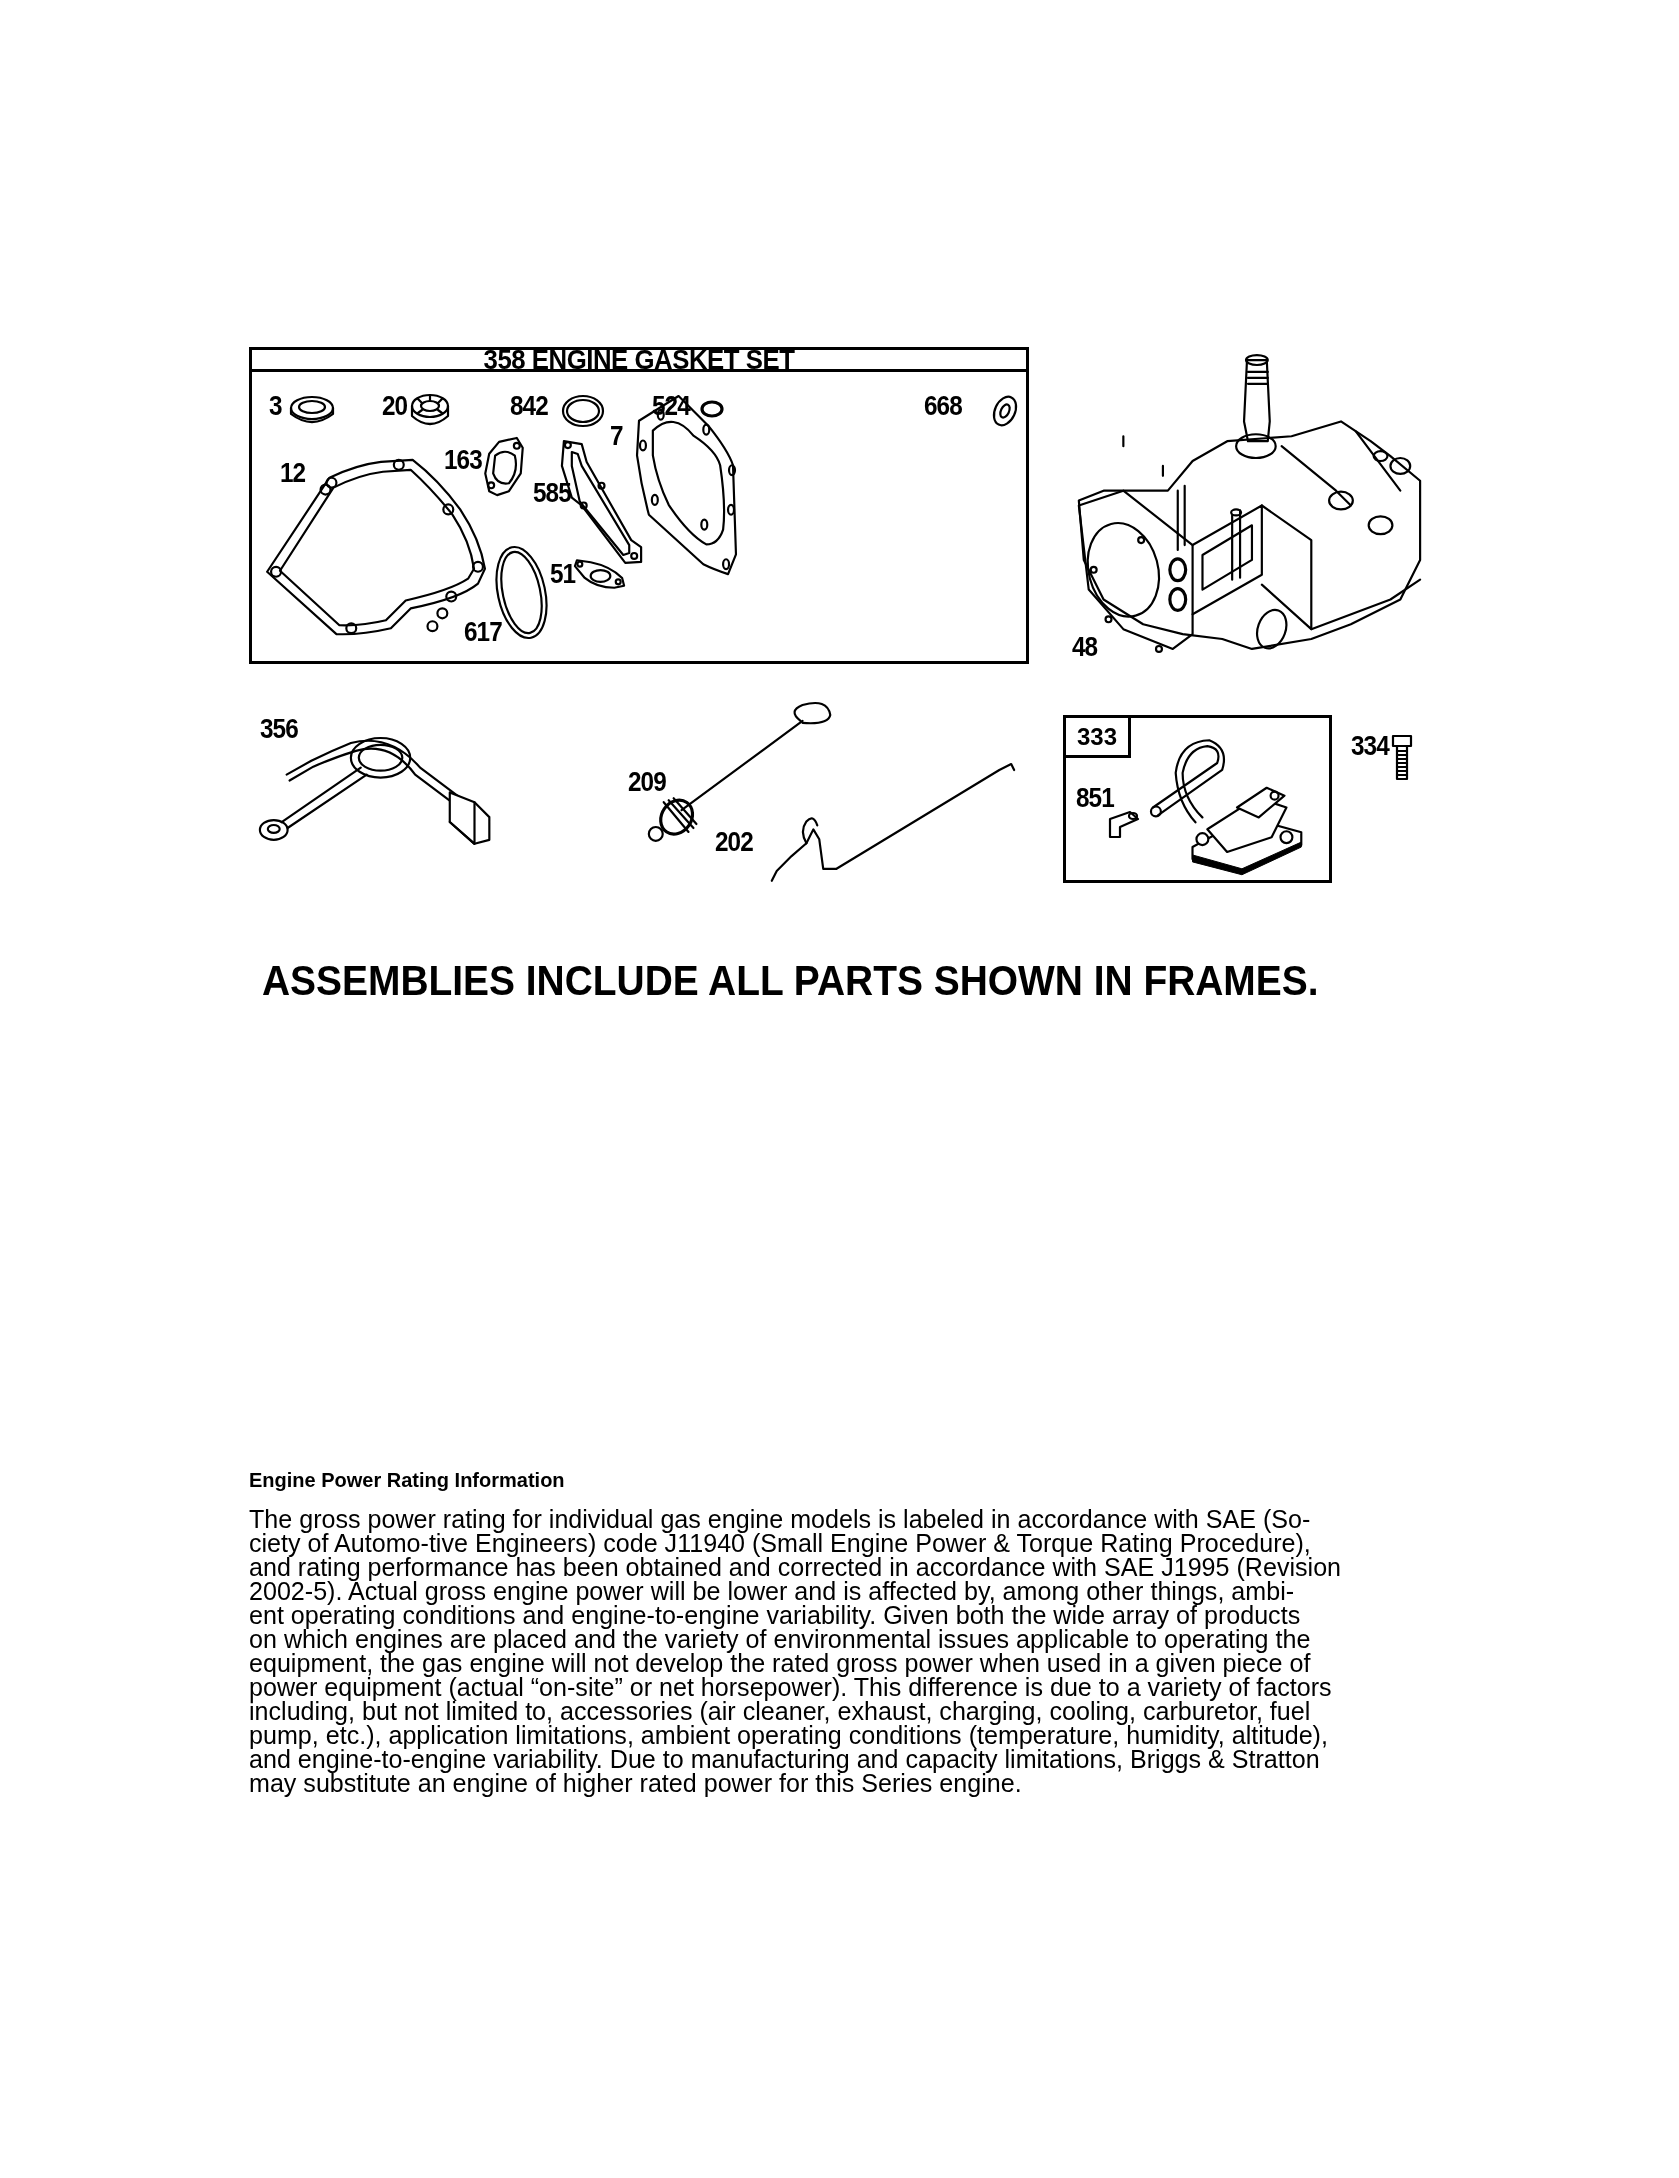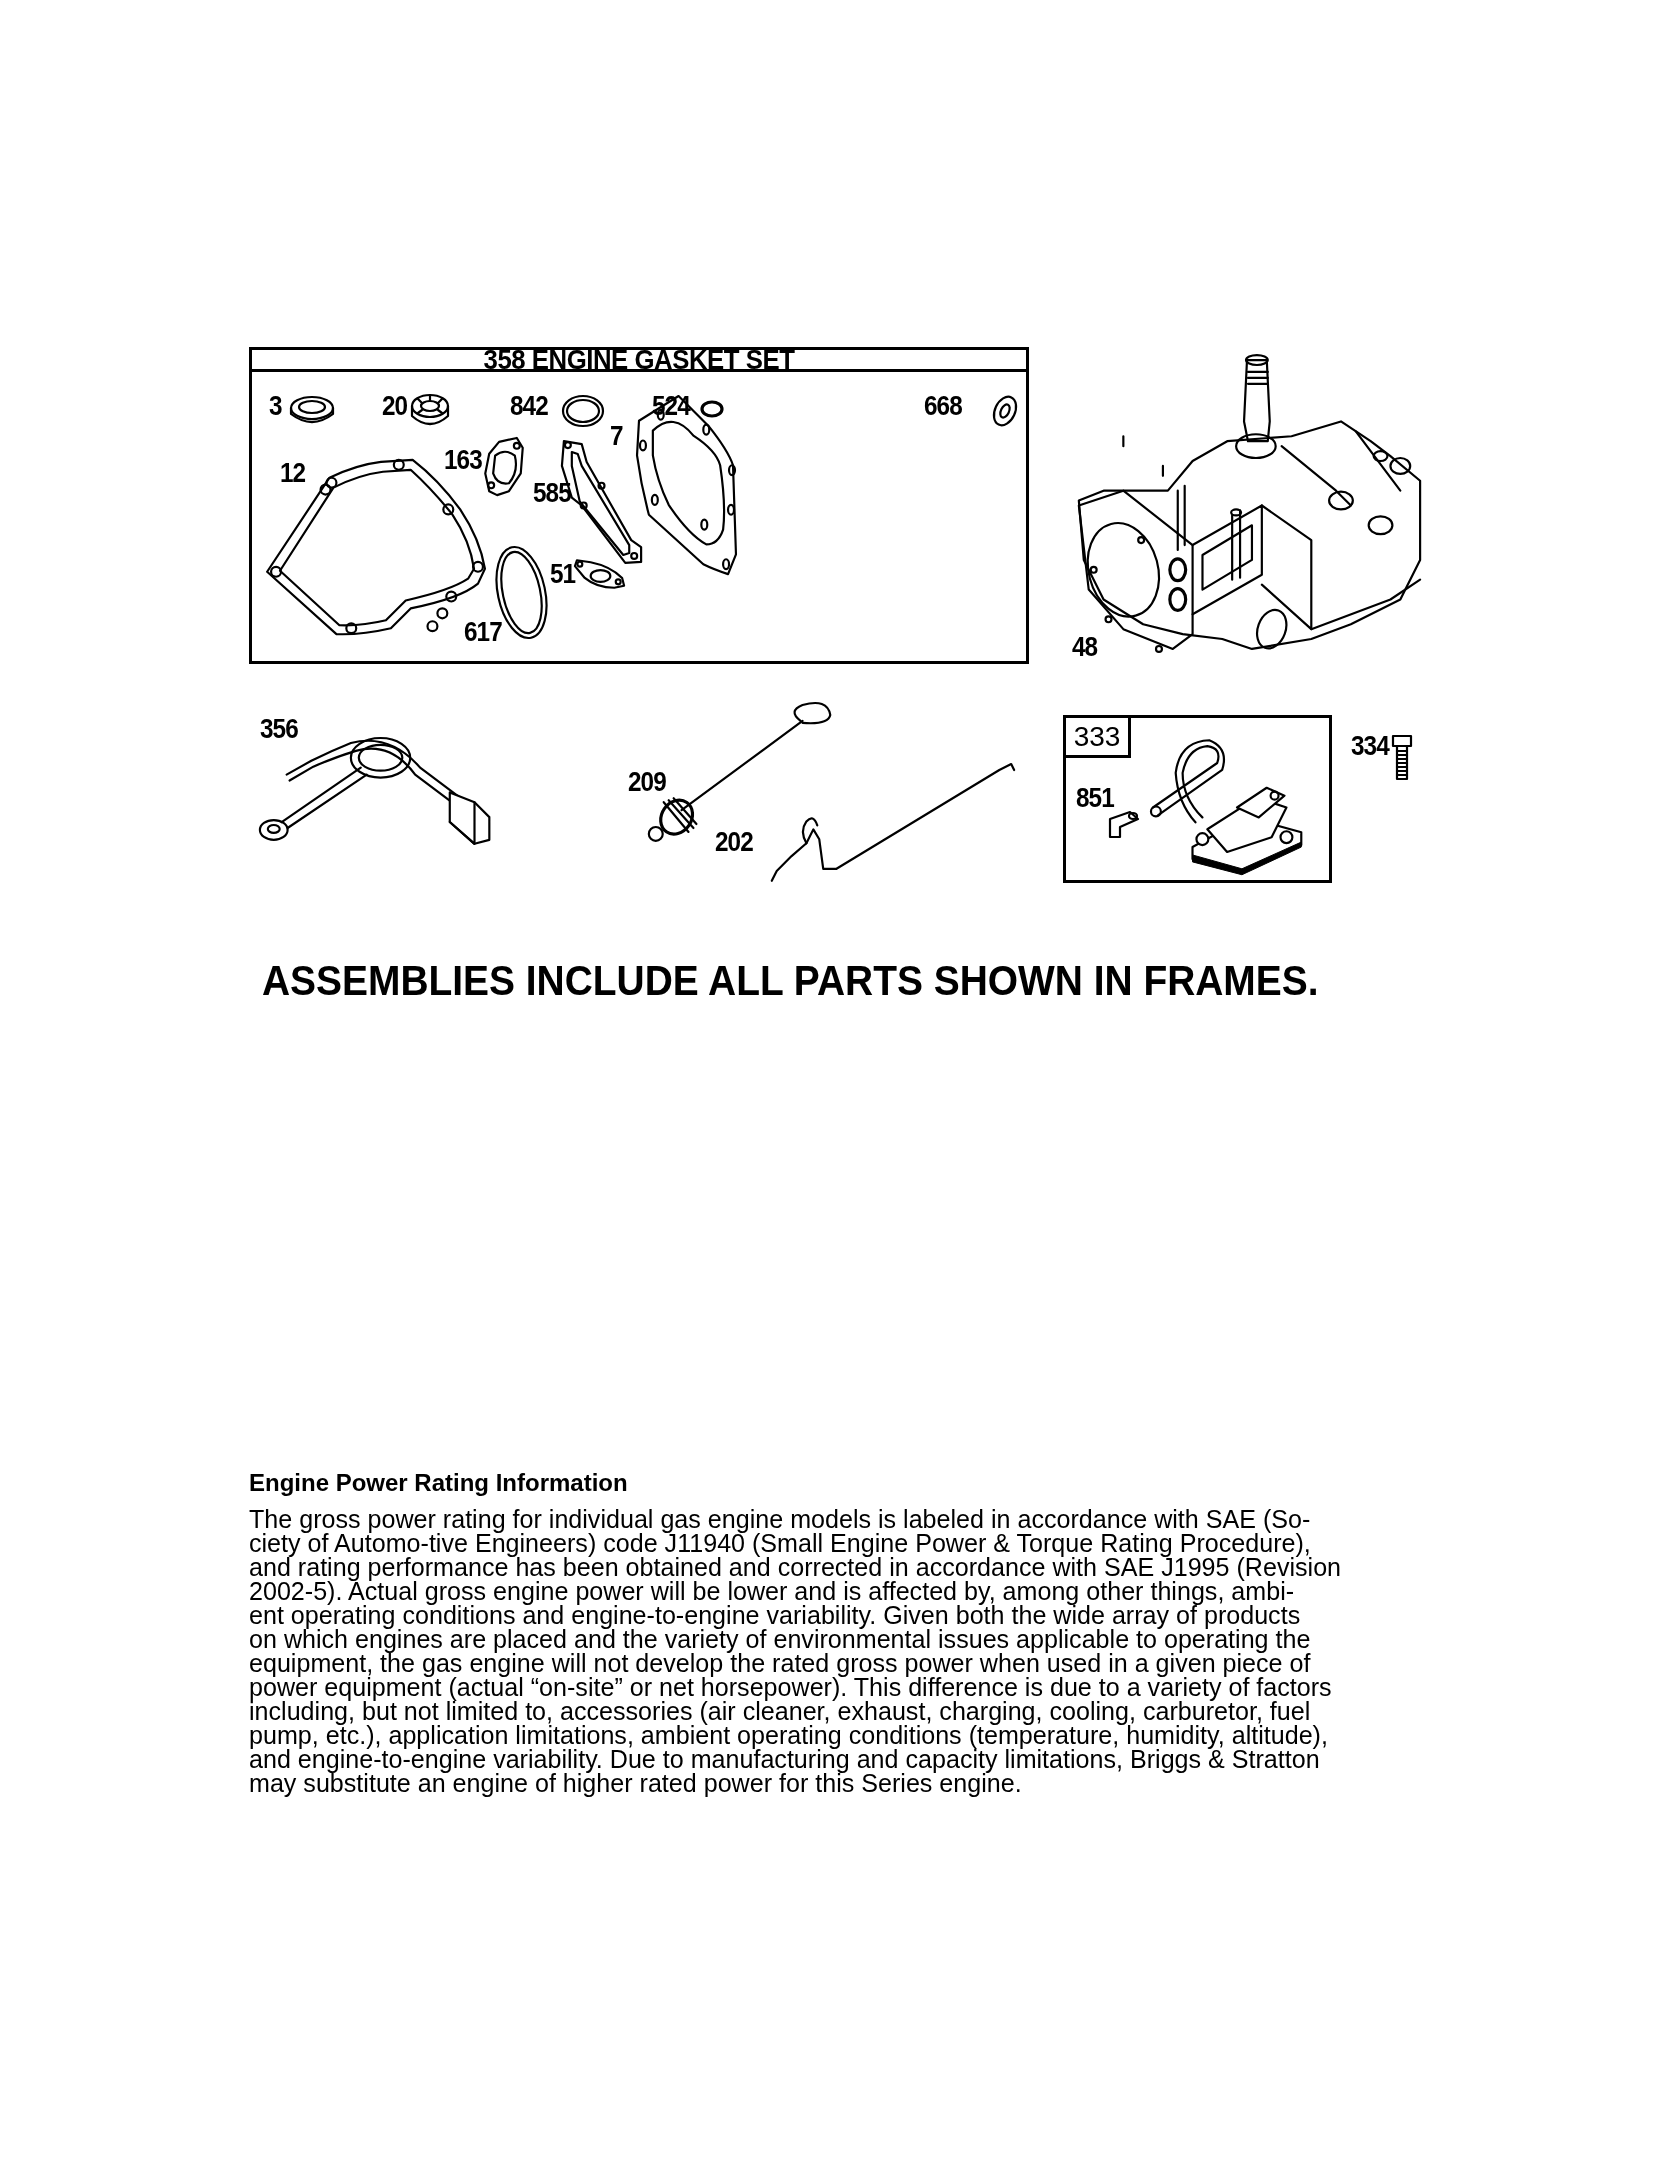--- a/index.html
+++ b/index.html
@@ -6,29 +6,29 @@
   body { width: 1679px; height: 2178px; position: relative; overflow: hidden;
          font-family: "Liberation Sans", sans-serif; color: #000; }
   .callout { position: absolute; font-family: "Liberation Sans", sans-serif; font-weight: bold;
              font-size: 27px; line-height: 1; letter-spacing: -1px; transform: scaleX(0.9); transform-origin: left top; }
   .frame { position: absolute; border: 3px solid #000; box-sizing: border-box; }
   .frame-header { position: absolute; left: 0; top: 0; right: 0; height: 22px; border-bottom: 3px solid #000;
                   display: flex; align-items: center; justify-content: center; box-sizing: border-box; }
   .frame-title { font-weight: bold; font-size: 28px; letter-spacing: -0.5px; transform: scaleX(0.92); }
   .label-box { position: absolute; left: 0; top: 0; width: 65px; height: 40px; border-right: 3px solid #000;
                border-bottom: 3px solid #000; box-sizing: border-box; display: flex; align-items: center; justify-content: center; }
-  .label-box span { font-weight: normal; font-size: 28px; }
+  .label-box span { font-weight: bold; font-size: 24px; }
   svg { position: absolute; overflow: visible; }
   svg .ln { fill: none; stroke: #000; stroke-width: 2.2; stroke-linejoin: round; stroke-linecap: round; }
   svg .lnb { fill: none; stroke: #000; stroke-width: 3.2; stroke-linejoin: round; stroke-linecap: round; }
   svg .fw { fill: #fff; stroke: #000; stroke-width: 2.2; stroke-linejoin: round; }
   svg .fb { fill: #000; stroke: #000; stroke-width: 1; }
   .assemblies { position: absolute; left: 262px; top: 956px; font-weight: bold; font-size: 43px;
                 letter-spacing: 0px; white-space: nowrap; transform: scaleX(0.905); transform-origin: left top; }
-  .info-heading { position: absolute; left: 249px; top: 1469px; font-weight: bold; font-size: 24px; white-space: nowrap; }
+  .info-heading { position: absolute; left: 249px; top: 1469px; font-weight: bold; font-size: 20px; white-space: nowrap; }
   .info-para { position: absolute; left: 249px; top: 1507px; width: 1188px; font-size: 26px; line-height: 24px; }
   .info-para .line { display: block; white-space: nowrap; transform: scaleX(0.965); transform-origin: left top; }
 </style>
 </head>
 <body>
 
 <div class="frame" style="left:249px; top:347px; width:780px; height:317px;">
   <div class="frame-header">
     <span class="frame-title">358 ENGINE GASKET SET</span>
   </div>

